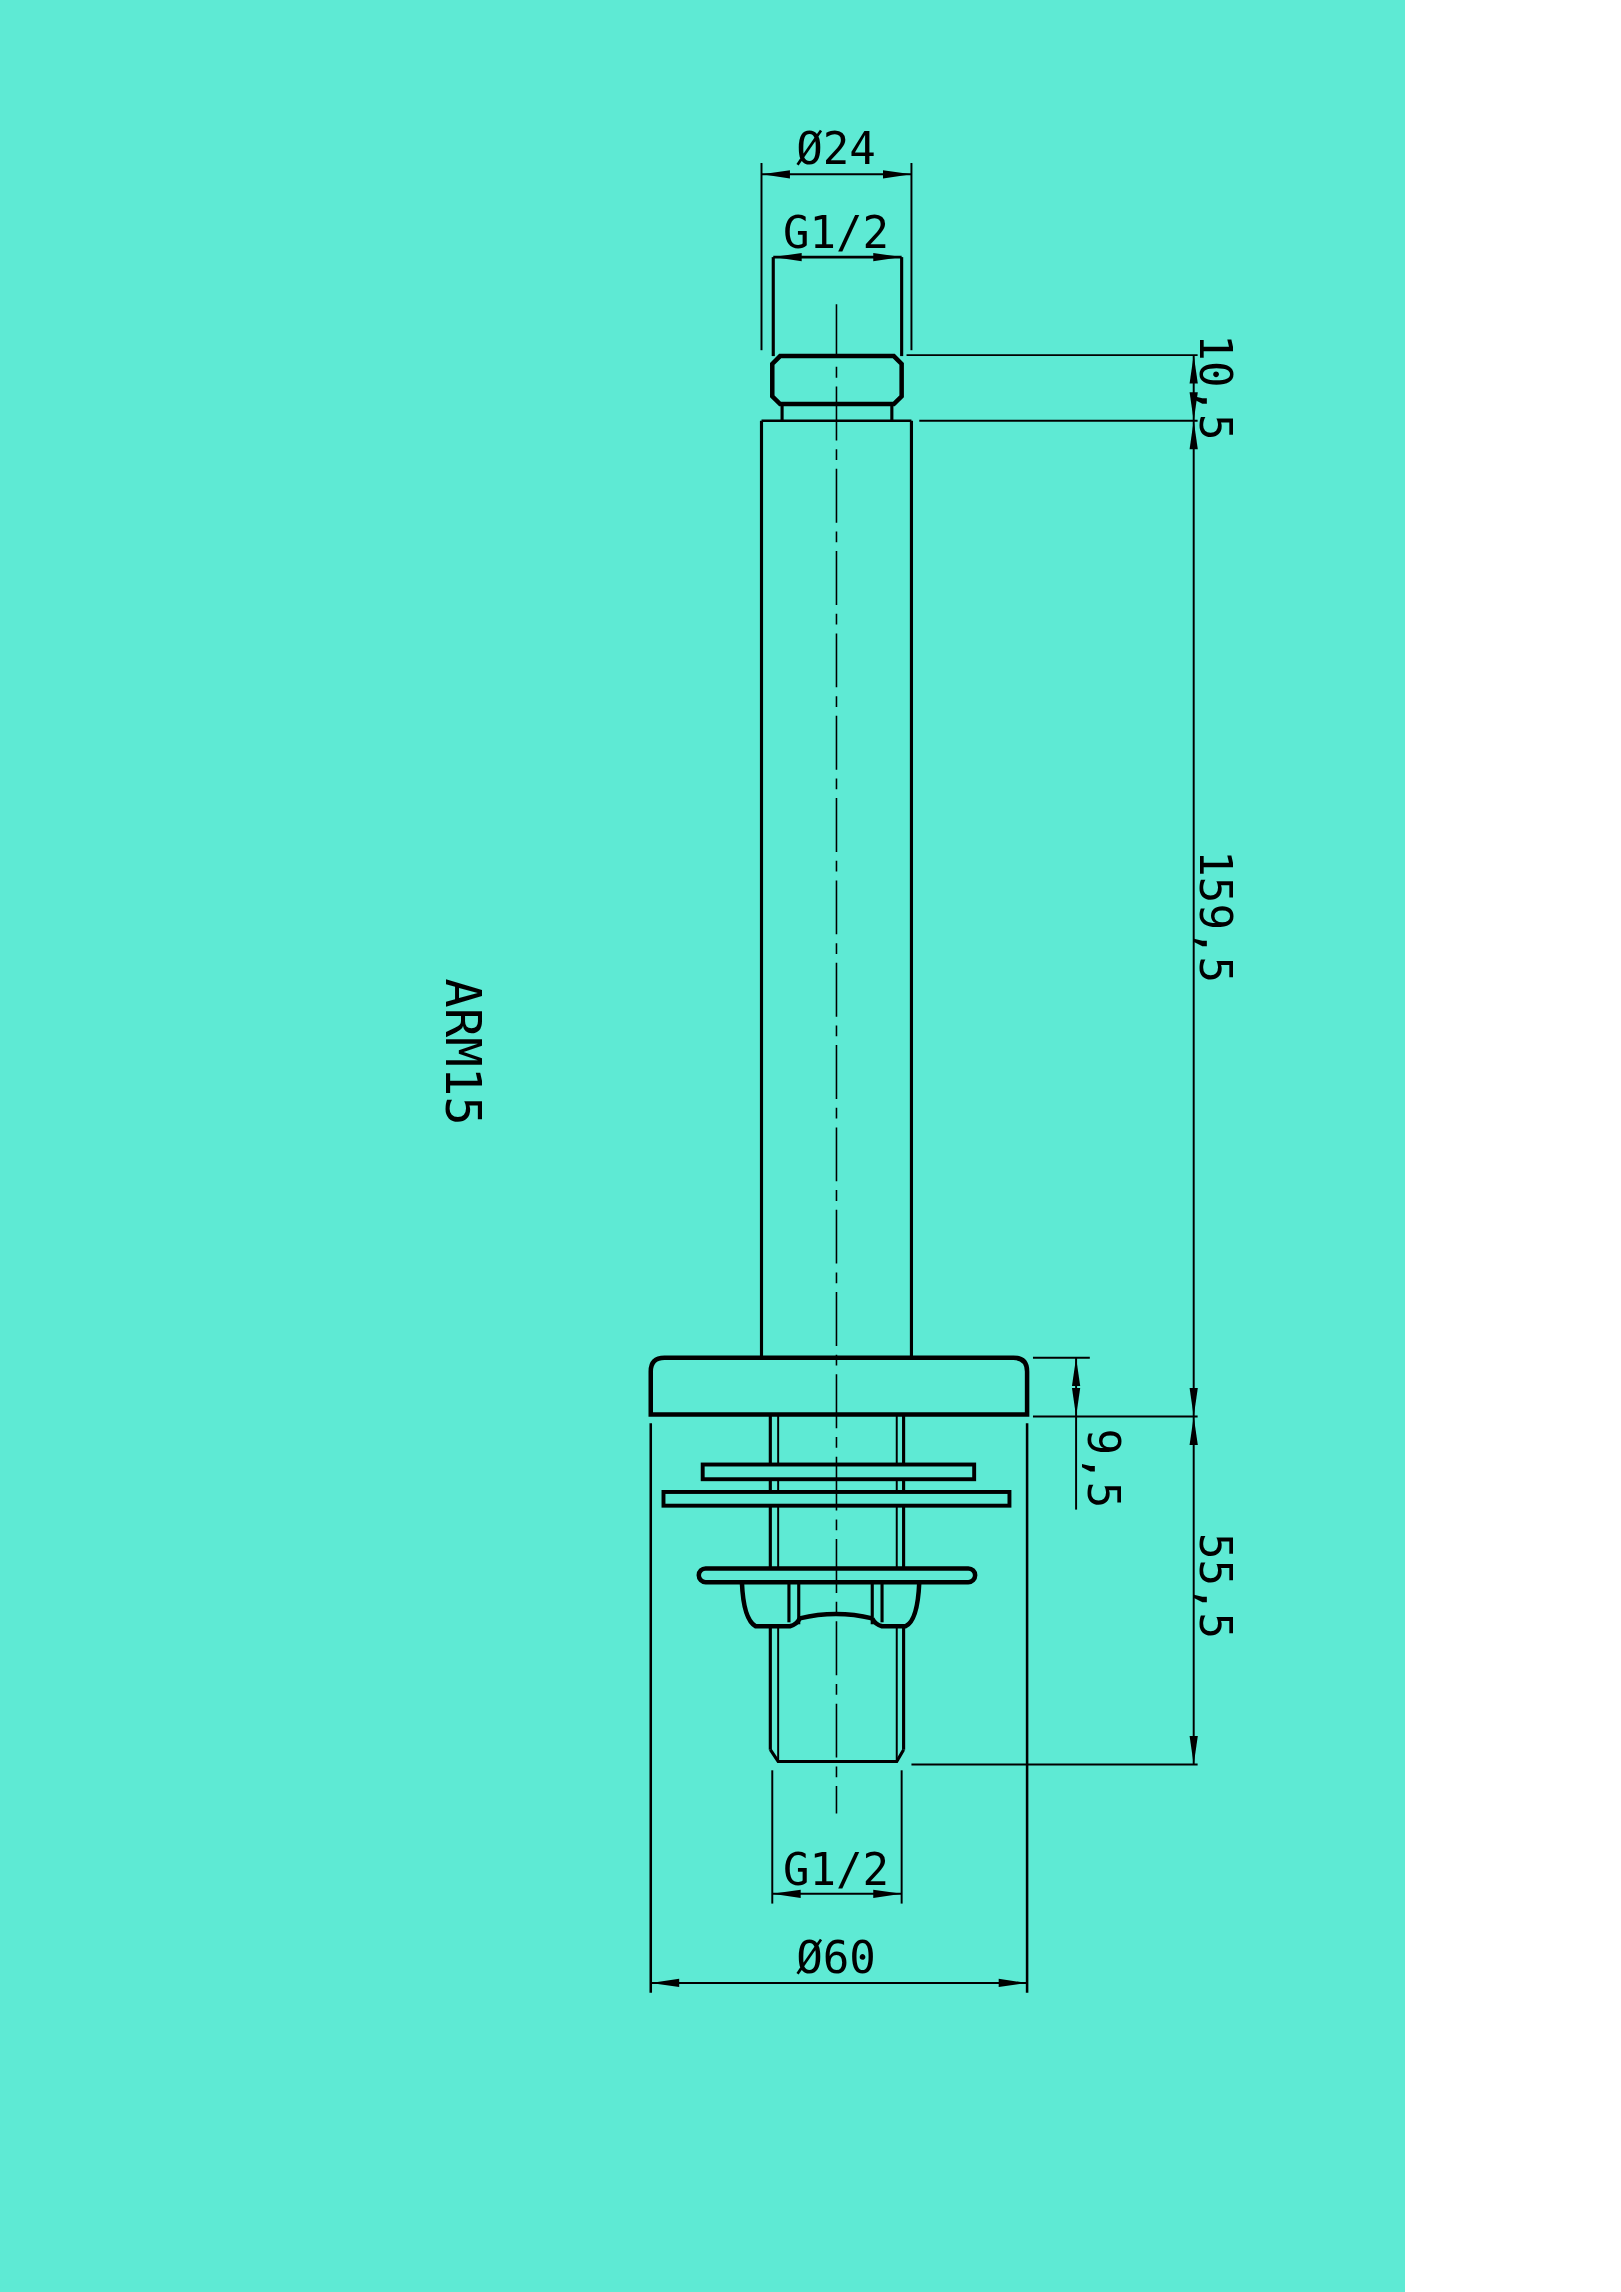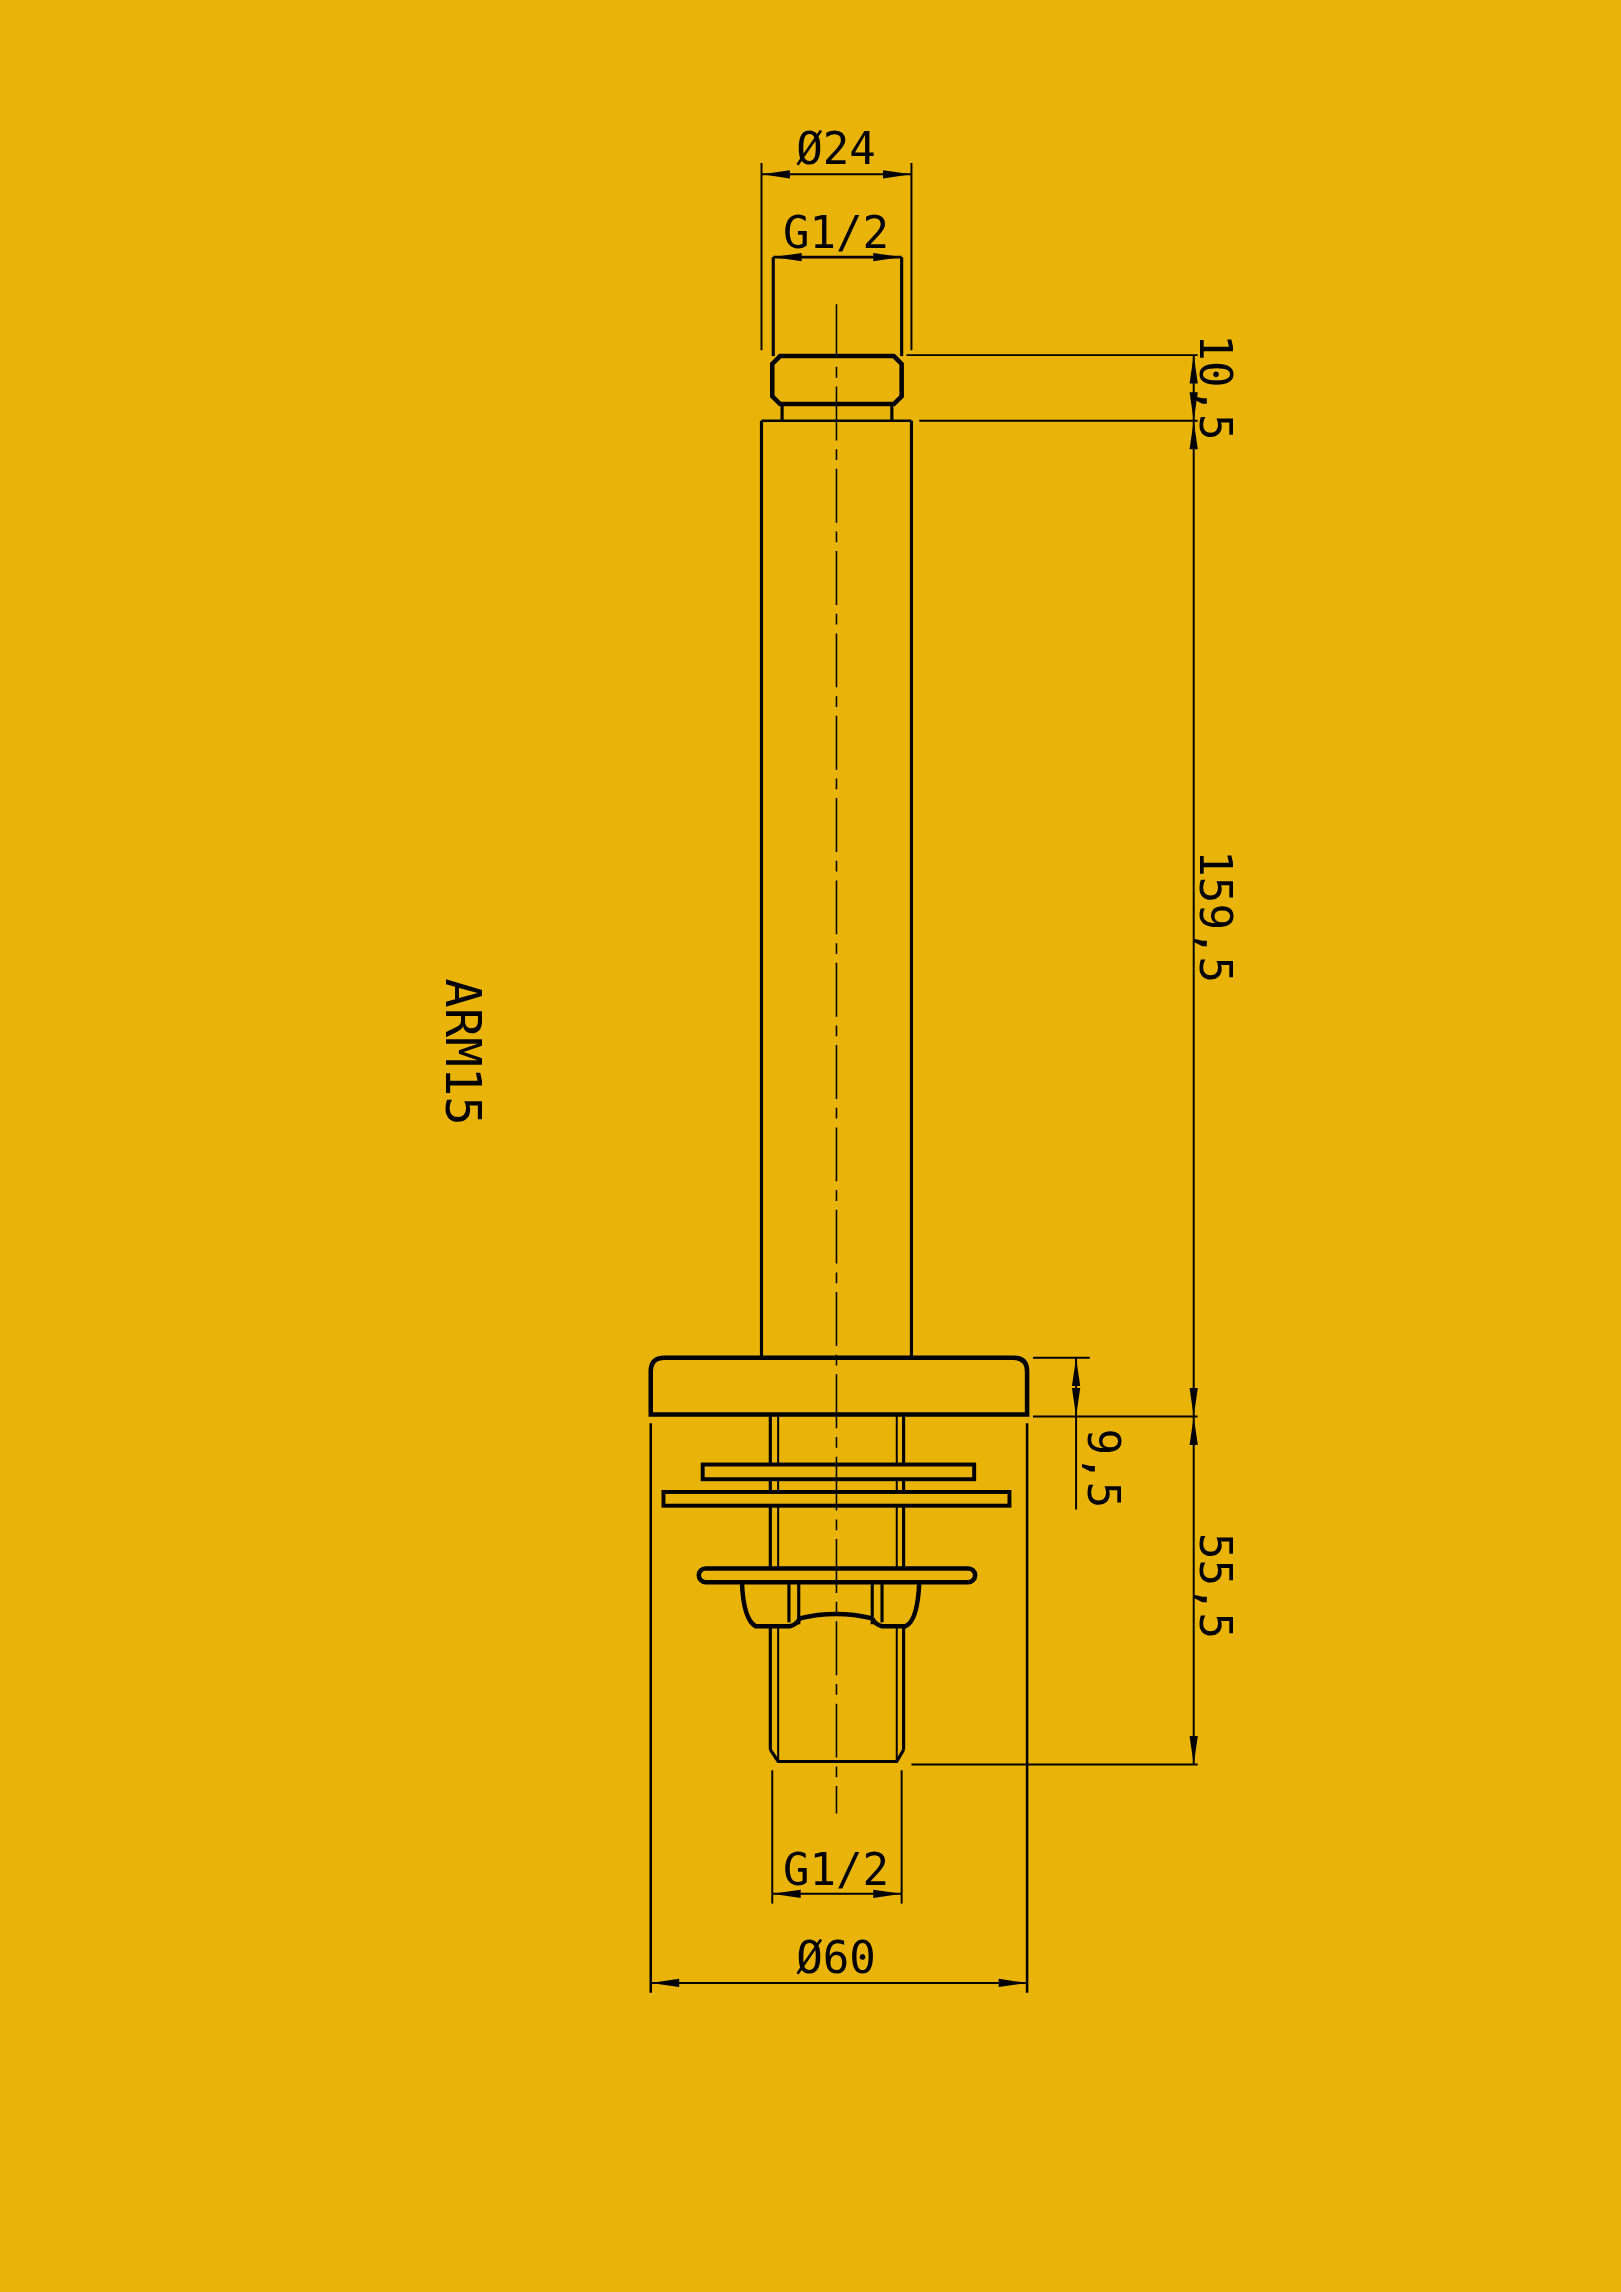--- a/index.html
+++ b/index.html
@@ -2,23 +2,23 @@
 <html><head>
 <meta charset="utf-8">
 <style>
   html, body {
     margin: 0;
     padding: 0;
     background: #ffffff;
   }
   .page {
     position: relative;
-    width: 1621px;
+    width: 1405px;
     height: 2293px;
-    background: #eab308;
+    background: #5eead4;
     overflow: hidden;
   }
   svg { display: block; }
   .ln  { stroke: #000000; fill: none; stroke-linecap: butt; }
   .w2  { stroke-width: 2; }
   .w25 { stroke-width: 2.6; }
   .w3  { stroke-width: 3.2; }
   .w4  { stroke-width: 4; }
   .w45 { stroke-width: 4.6; }
   .cl  { stroke-width: 1.6; stroke-dasharray: 55 9 11 9; }

